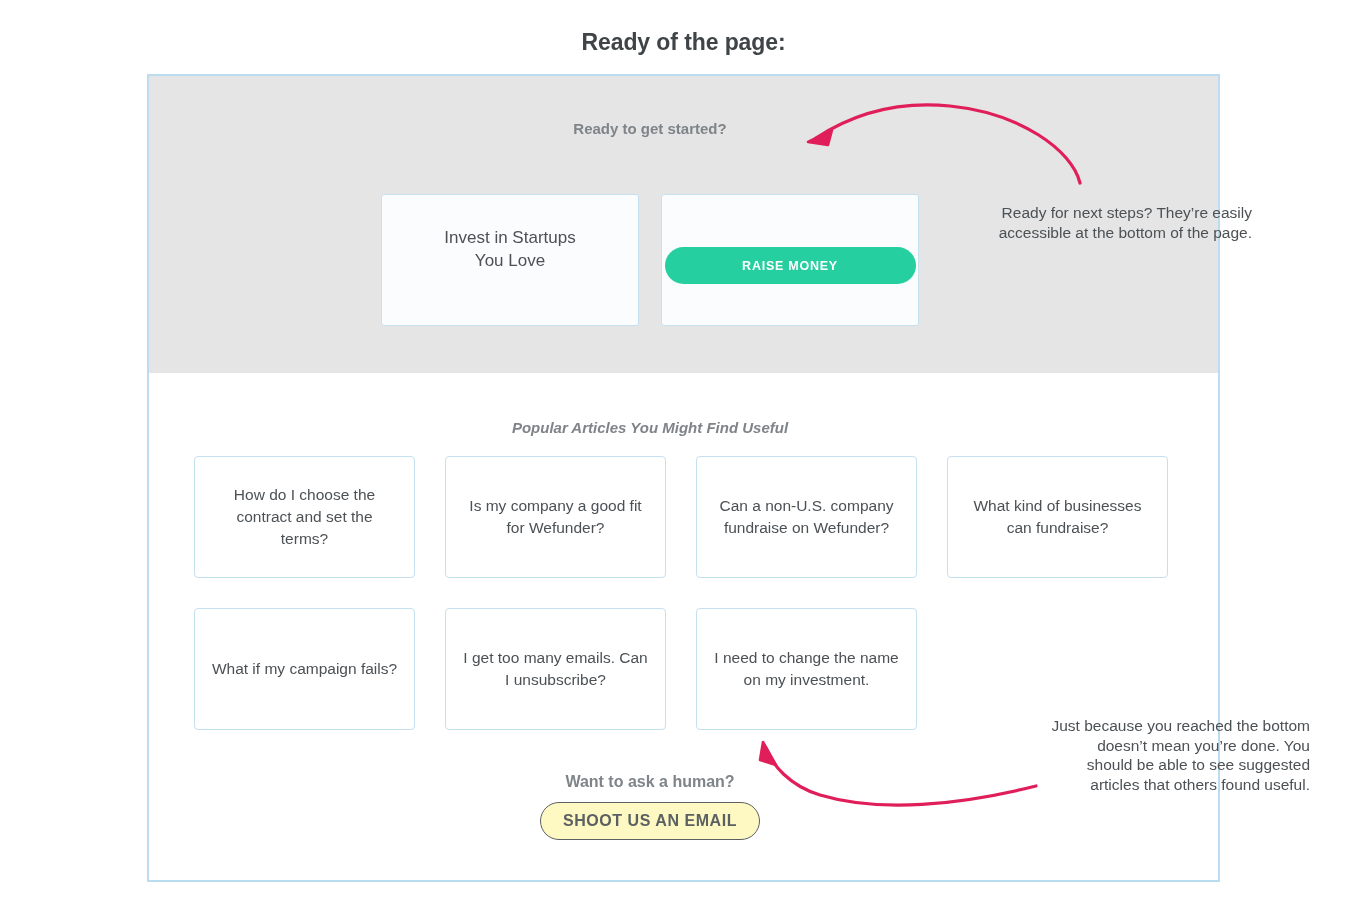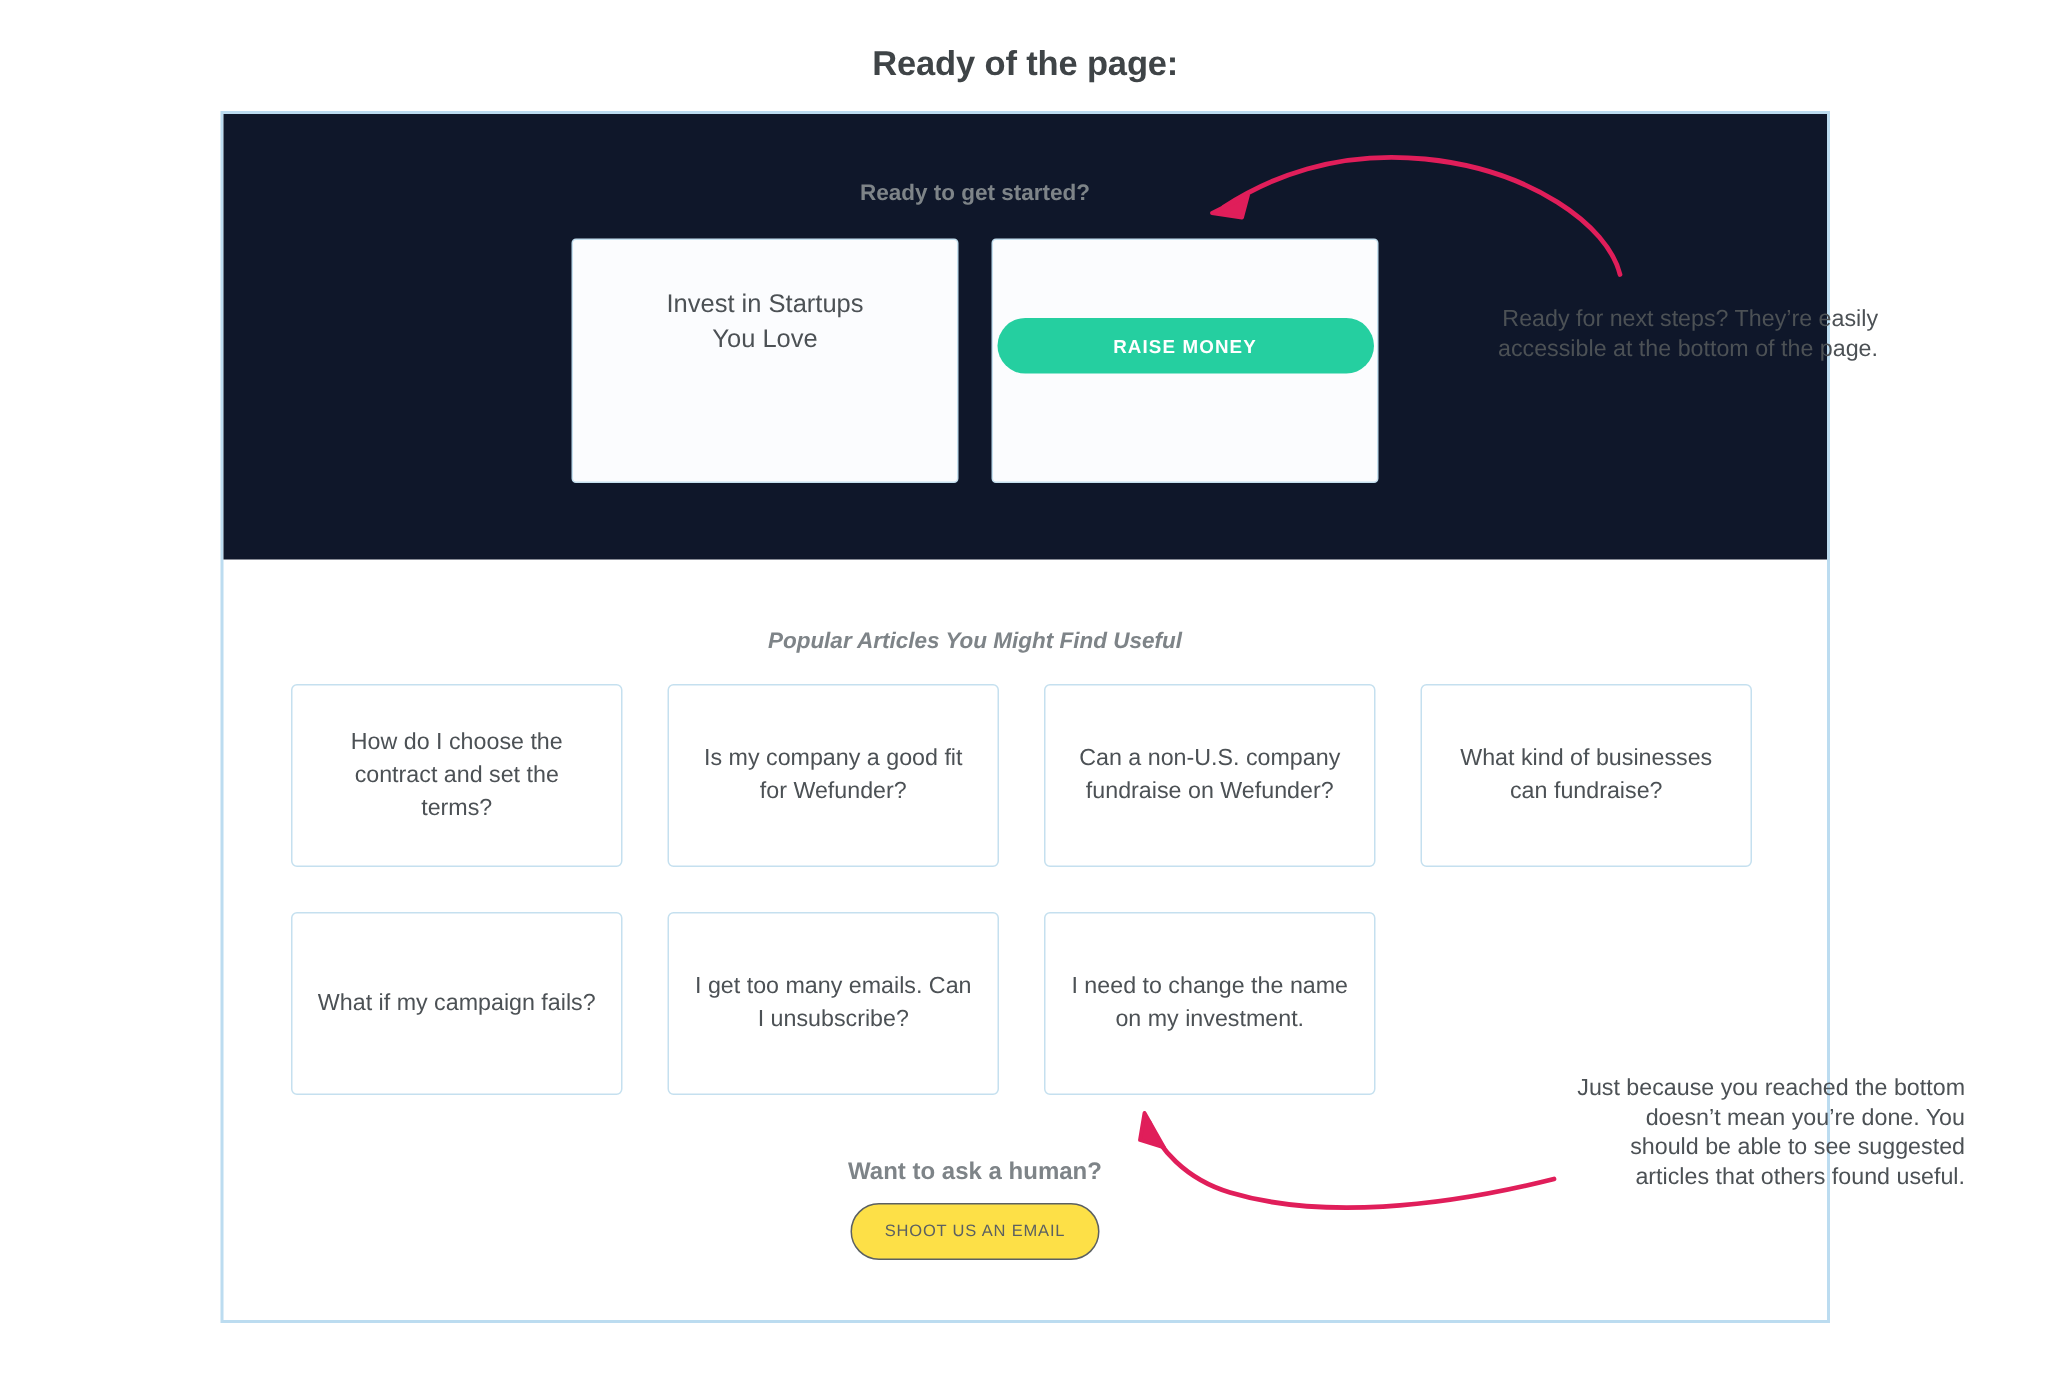--- a/index.html
+++ b/index.html
@@ -40,21 +40,21 @@
     background: #ffffff;
   }
 
   
   .cta-band {
     position: absolute;
     left: 0;
     top: 0;
     right: 0;
     height: 297px;
-    background: #0f172a;
+    background: #e5e5e5;
     padding-left: 33px;
   }
   .cta-heading {
     position: absolute;
     left: 0;
     top: 44px;
     width: 1002px;
     text-align: center;
     font-size: 15px;
     font-weight: bold;
@@ -64,29 +64,30 @@
     position: absolute;
     left: 0;
     top: 83px;
     width: 1002px;
     display: flex;
     justify-content: center;
     gap: 22px;
   }
   .cta-card {
     width: 258px;
-    height: 163px;
+    height: 132px;
     border: 1px solid #c5e0ef;
     border-radius: 3px;
     background: #fbfcfe;
     box-sizing: border-box;
     display: flex;
     flex-direction: column;
     align-items: center;
     padding-top: 31px;
+    margin-top: 35px;
   }
   .cta-card-title {
     font-size: 17px;
     color: #4c5155;
     line-height: 23px;
     text-align: center;
     width: 215px;
   }
   .cta-btn {
     margin-top: 21px;
@@ -167,24 +168,24 @@
     top: 726px;
     width: 1002px;
     display: flex;
     justify-content: center;
   }
   .human-btn {
     height: 36px;
     padding: 0 22px;
     border: 1.5px solid #5b6062;
     border-radius: 19px;
-    background: #fde047;
+    background: #fef9c3;
     color: #5b6062;
-    font-size: 11px;
-    font-weight: normal;
+    font-size: 16px;
+    font-weight: bold;
     letter-spacing: 0.55px;
     font-family: "Liberation Sans", sans-serif;
     display: flex;
     align-items: center;
     justify-content: center;
     cursor: pointer;
   }
 
   
   .annotation {

